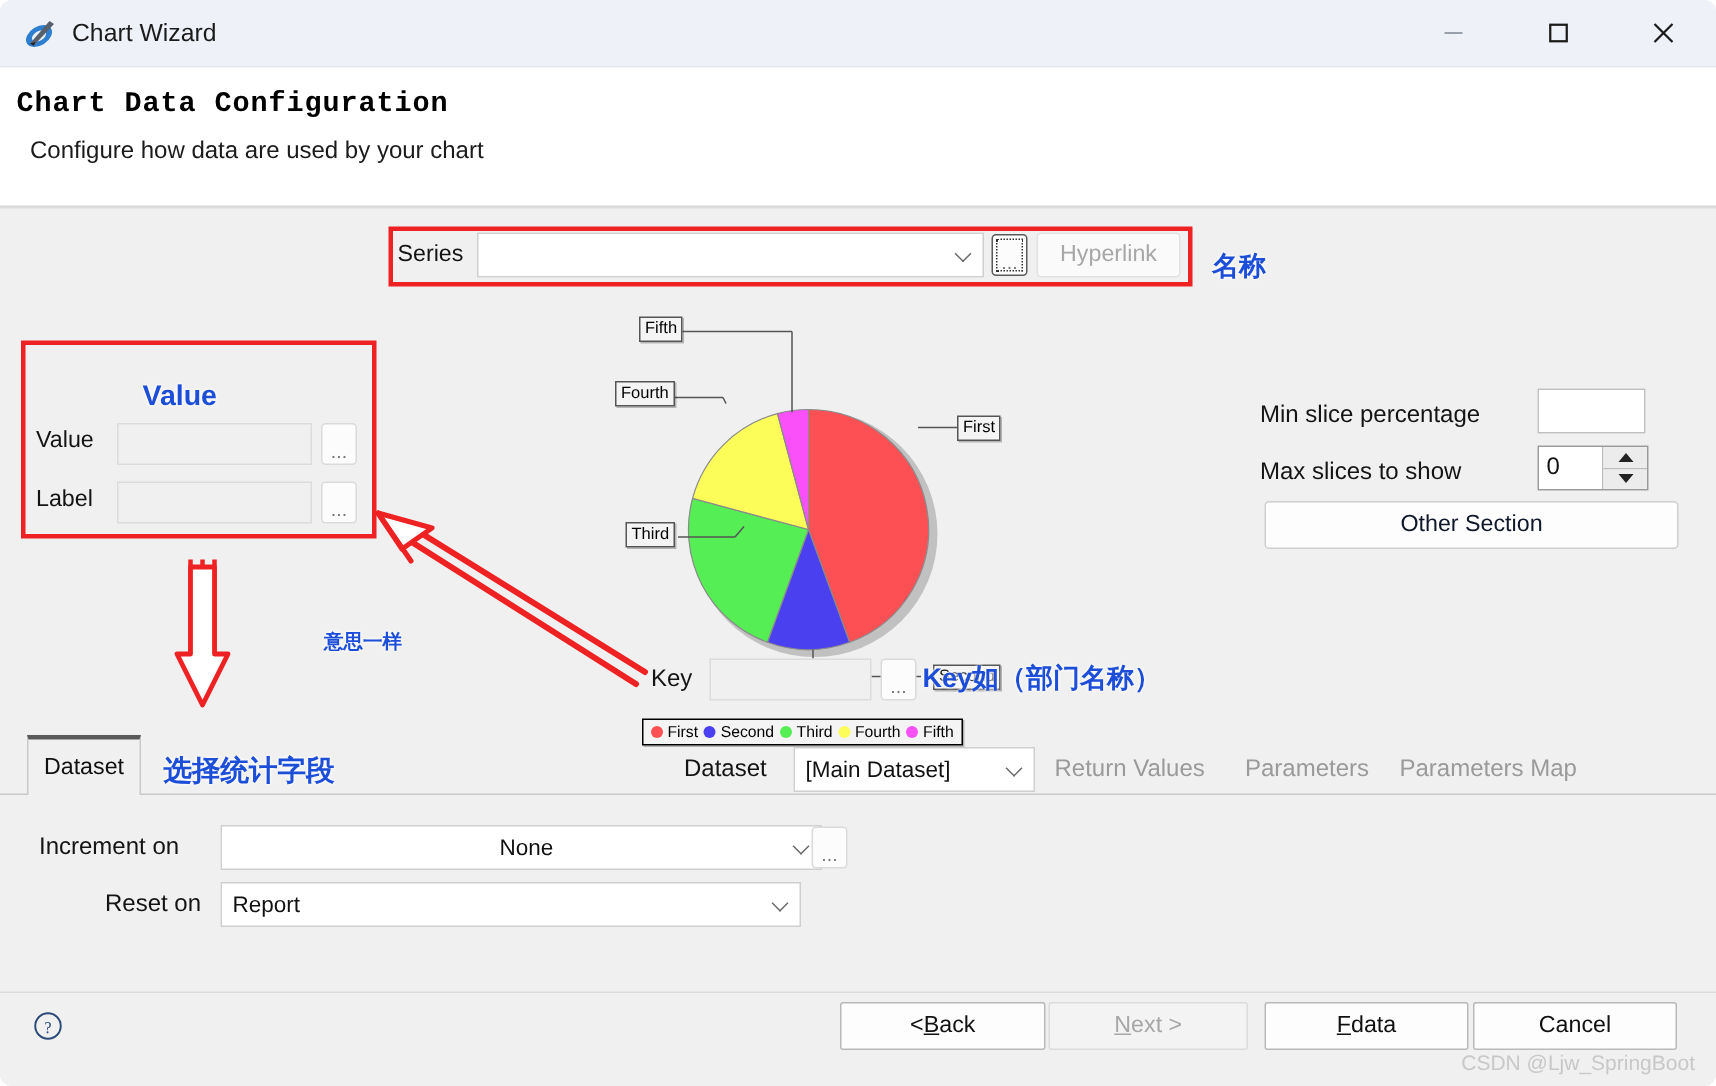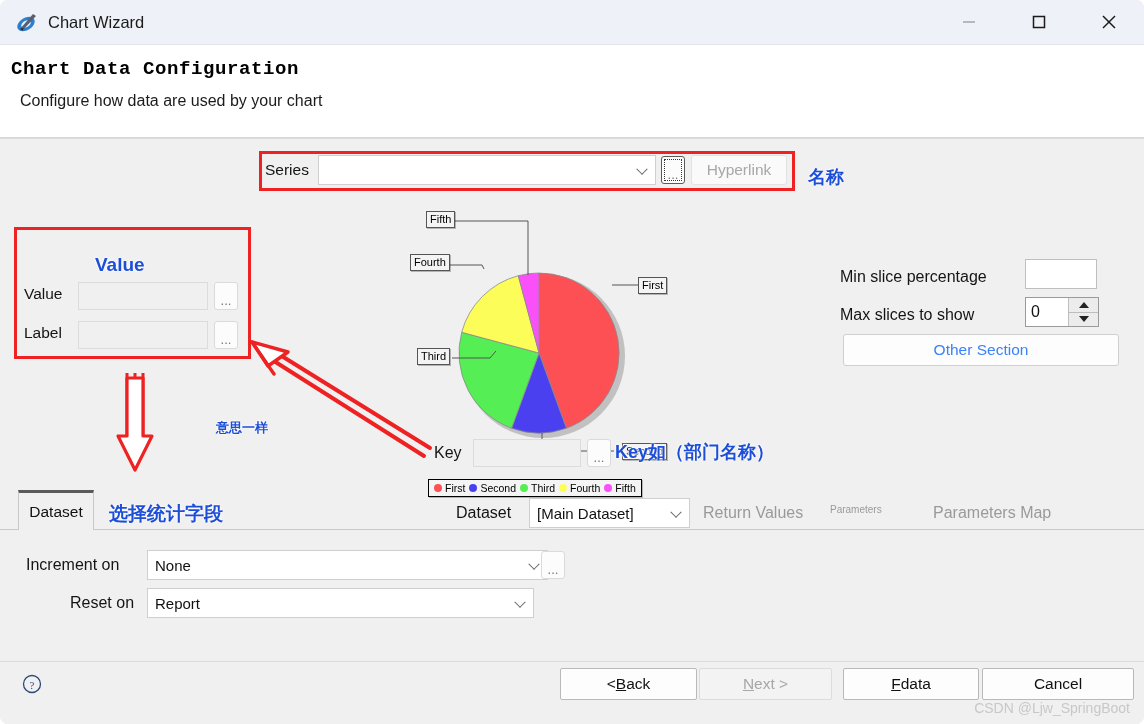--- a/index.html
+++ b/index.html
@@ -92,21 +92,21 @@
   .dots {
     width: 24px; height: 28px;
     background: #fcfcfc; border: 1px solid #dadada; border-radius: 3px;
     display: flex; align-items: flex-end; justify-content: center;
     font-size: 13px; color: #777; line-height: 11px; padding-bottom: 3px;
   }
   .dots.focus { border: 1px solid #5a5a5a; outline: 1px dotted #333; outline-offset: -4px; }
   .btn {
     background: #fdfdfd; border: 1px solid #cfcfcf; border-radius: 3px;
     display: flex; align-items: center; justify-content: center;
-    font-size: 15.5px; color: #3b82f6;
+    font-size: 15.5px; color: #0f172a;
   }
   .btn-dis {
     background: #fafafa; border: 1px solid #e2e2e2; border-radius: 3px;
     display: flex; align-items: center; justify-content: center;
     font-size: 15.5px; color: #a7a7a7;
   }
 
   
   .redbox { position: absolute; border: 3px solid #ee2222; }
   .redtext {
@@ -355,25 +355,25 @@
     </div>
 
     <div class="redtext" style="left:109px;top:363px;font-size:19px;">选择统计字段</div>
 
     <div class="lbl" style="position:absolute;left:456px;top:366px;font-size:16px;">Dataset</div>
     <div class="combo" style="position:absolute;left:529px;top:360px;width:161px;">
       <span>[Main Dataset]</span>
       <span class="chev"></span>
     </div>
     <div class="lbl-dis" style="position:absolute;left:703px;top:366px;font-size:16px;">Return Values</div>
-    <div class="lbl-dis" style="position:absolute;left:830px;top:366px;font-size:10px;">Parameters</div>
+    <div class="lbl-dis" style="position:absolute;left:830px;top:366px;font-size:16px;">Parameters</div>
     <div class="lbl-dis" style="position:absolute;left:933px;top:366px;font-size:16px;">Parameters Map</div>
 
     <div class="lbl" style="position:absolute;left:26px;top:418px;font-size:16px;">Increment on</div>
-    <div class="combo" style="position:absolute;left:147px;top:412px;width:401px;">
+    <div class="combo" style="position:absolute;left:147px;top:412px;width:401px;justify-content:center;">
       <span>None</span>
       <span class="chev"></span>
     </div>
     <div class="dots" style="position:absolute;left:541px;top:413px;">...</div>
 
     <div class="lbl" style="position:absolute;left:26px;top:456px;font-size:16px;margin-left:44px;">Reset on</div>
     <div class="combo" style="position:absolute;left:147px;top:450px;width:387px;">
       <span>Report</span>
       <span class="chev"></span>
     </div>
@@ -395,16 +395,16 @@
   <div class="fbtn-dis" style="left:699px;width:133px;">
     <span></span>
       <span class="mn">N</span>
       <span>ext &gt;</span>
   </div>
   <div class="fbtn" style="left:843px;width:136px;">
     <span></span>
       <span class="mn">F</span>
       <span>data</span>
   </div>
-  <div class="fbtn" style="left:982px;width:152px;">Cancel</div>
+  <div class="fbtn" style="left:982px;width:136px;">Cancel</div>
 
   <div class="watermark">CSDN @Ljw_SpringBoot</div>
 </div>
 
 </body></html>

